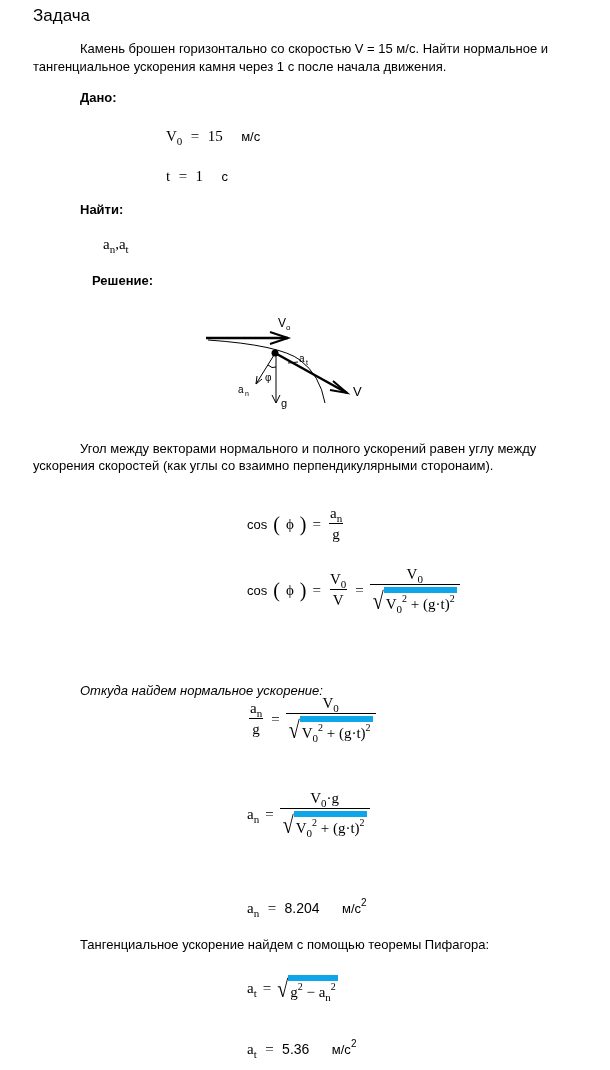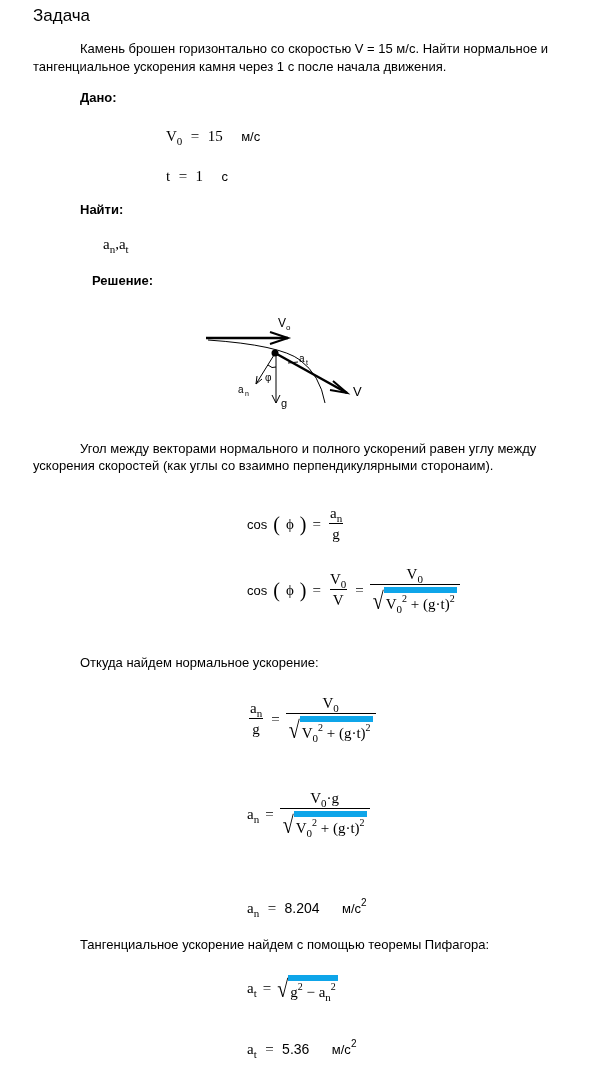--- a/index.html
+++ b/index.html
@@ -118,21 +118,21 @@
           <span class="body">
         <span>V</span><span class="sub">0</span><span class="sup">2</span>
         <span>+</span>
         <span>(g·t)</span><span class="sup">2</span>
       </span>
         </span>
     </span>
   </span>
 </div>
 
-<div class="abs sans" style="left:80px;top:655px;">Откуда найдем нормальное ускорение:</div>
+<div class="abs sans" style="left:80px;top:683px;font-style:italic;">Откуда найдем нормальное ускорение:</div>
 
 <div class="abs eq serif" style="left:247px;top:695px;">
   <span class="frac">
     <span class="num"><span>a</span><span class="sub">n</span></span>
     <span class="den">g</span>
   </span>
   <span>=</span>
   <span class="frac">
     <span class="num"><span>V</span><span class="sub">0</span></span>
     <span class="den">

